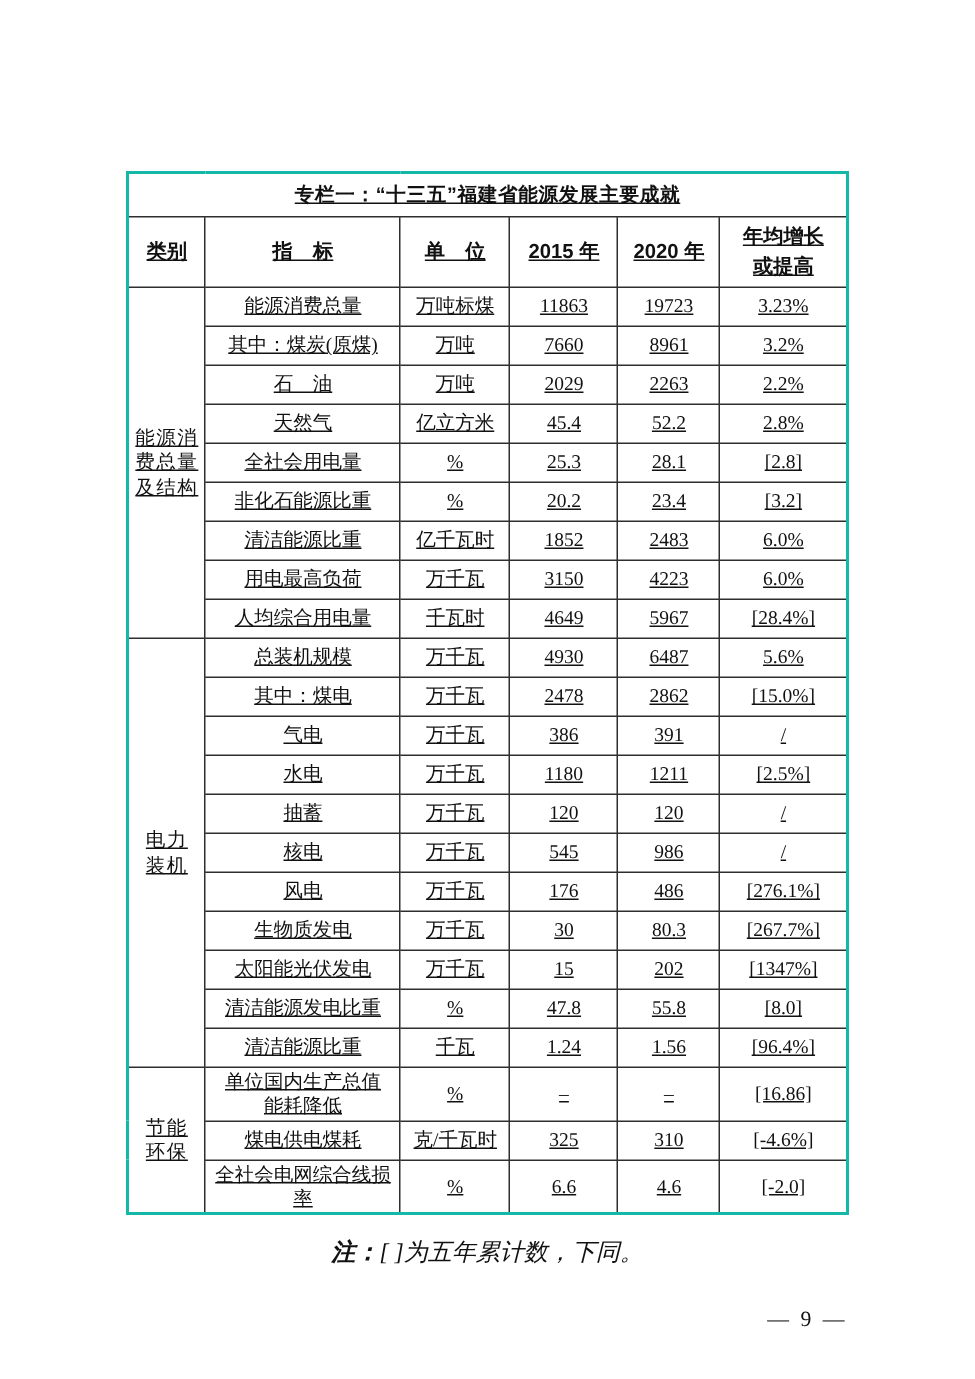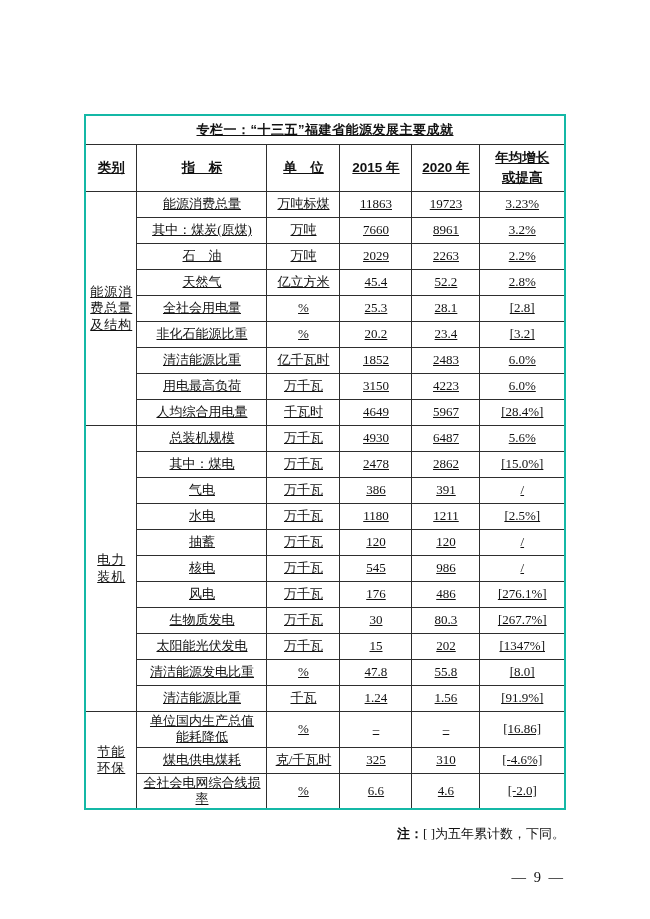--- a/index.html
+++ b/index.html
@@ -54,22 +54,23 @@
     line-height: 1.65;
     letter-spacing: 1px;
   }
   td.ind { height: 23px; margin-top: 35px; }
   td.unit, td.num {
     font-variant-numeric: normal;
   }
   .note {
     width: 480px;
     margin: 15px auto 0 auto;
-    font-size: 13px;
-    text-align: right;
+    font-size: 16px;
+    text-align: center;
+    font-style: italic;
   }
   .note .note-label {
     font-family: "Liberation Sans", "DejaVu Sans", sans-serif;
     font-weight: bold;
   }
   .page-number {
     width: 480px;
     margin: 26px auto 0 auto;
     text-align: right;
     padding-right: 0px;
@@ -242,21 +243,21 @@
           <td class="unit">%</td>
           <td class="num">47.8</td>
           <td class="num">55.8</td>
           <td class="num">[8.0]</td>
         </tr>
         <tr>
           <td class="ind">清洁能源比重</td>
           <td class="unit">千瓦</td>
           <td class="num">1.24</td>
           <td class="num">1.56</td>
-          <td class="num">[91.9%]</td>
+          <td class="num">[96.4%]</td>
         </tr>
         <tr>
           <td rowspan="3" class="cat">节能
 环保</td>
           <td class="ind">单位国内生产总值
 能耗降低</td>
           <td class="unit">%</td>
           <td class="num">–</td>
           <td class="num">–</td>
           <td class="num">[16.86]</td>

